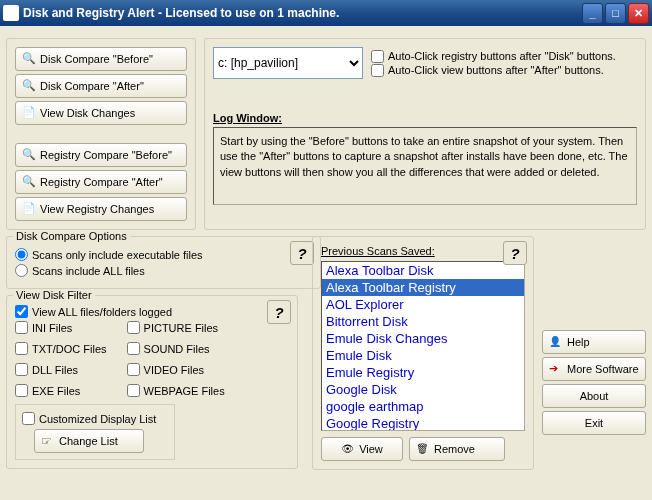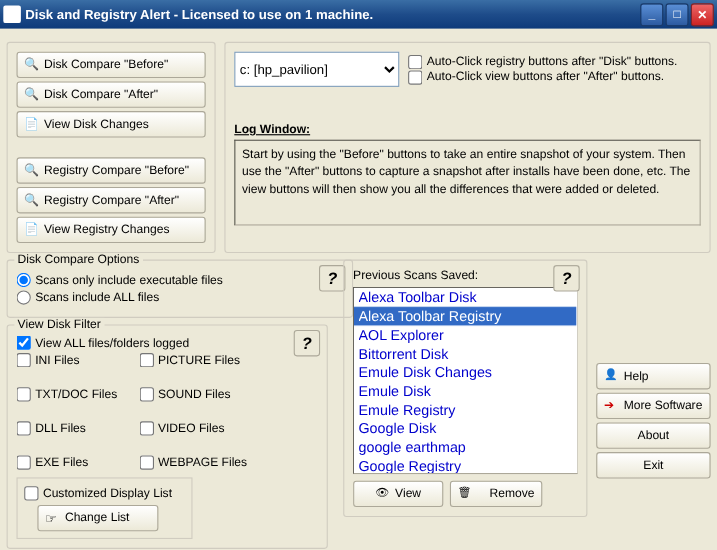--- a/index.html
+++ b/index.html
@@ -27,24 +27,24 @@
 .log-label { font-weight: bold; text-decoration: underline; font-size: 11px; margin-bottom: 3px; }
 .log-box { border: 1px inset #aca899; background: #ece9d8; padding: 6px; font-size: 11px; height: 78px; line-height: 1.4; }
 .fieldset { border: 1px solid #d0ccc0; border-radius: 3px; padding: 8px 8px 8px 8px; margin-top: 6px; position: relative; }
 .fieldset-title { position: absolute; top: -7px; left: 6px; background: #ece9d8; padding: 0 3px; font-size: 11px; }
 .disk-options { width: 315px; position: relative; }
 .help-btn { position: absolute; top: 4px; right: 6px; width: 24px; height: 24px; border: 1px solid #aca899; background: #ece9d8; font-size: 15px; font-weight: bold; font-style: italic; cursor: pointer; border-radius: 3px; }
 .radio-row { display: flex; align-items: center; gap: 4px; margin: 3px 0; font-size: 11px; }
 .radio-row input { width: 13px; height: 13px; }
 .filter-section { width: 292px; position: relative; }
 .filter-cols { display: flex; gap: 20px; margin-top: 2px; }
-.filter-col { display: flex; flex-direction: column; gap: 16px; }
+.filter-col { display: flex; flex-direction: column; gap: 6px; }
 .custom-box { border: 1px solid #d0ccc0; padding: 6px; margin-top: 6px; width: 160px; }
 .scans-section { flex: 1; position: relative; }
-.scans-label { margin-bottom: 4px; }
+.scans-label { text-decoration: underline; margin-bottom: 4px; }
 .listbox { border: 1px inset #aca899; background: white; height: 170px; overflow-y: scroll; font-size: 13px; }
 .listbox-item { padding: 1px 4px; color: #0000cc; cursor: pointer; }
 .listbox-item.selected { background: #316ac5; color: white; }
 .scans-buttons { display: flex; gap: 6px; margin-top: 6px; }
 .right-buttons { display: flex; flex-direction: column; gap: 3px; width: 104px; margin-top: 100px; }
 .bottom-wrap { display: flex; gap: 8px; align-items: flex-start; }
 .arrow-red::before { content: "➔"; color: #c00; font-size: 11px; }
 .person::before { content: "👤"; font-size: 10px; }
 .eye::before { content: "👁"; font-size: 10px; }
 .trash::before { content: "🗑"; font-size: 10px; }
@@ -208,21 +208,21 @@
           <div class="listbox-item">Google Registry</div>
           <div class="listbox-item">ITunes Disk</div>
           <div class="listbox-item">ITunes Reg</div>
           <div class="listbox-item">Limewire Disk</div>
         </div>
       <div class="scans-buttons">
         <button class="btn" style="width:82px;justify-content:center;">
             <span class="icon eye"></span>
             <span>View</span>
           </button>
-        <button class="btn" style="width:84px;justify-content:space-between;">
+        <button class="btn" style="width:96px;justify-content:flex-start;">
             <span class="icon trash"></span>
             <span>Remove</span>
           </button>
       </div>
     </div>
 
     <div class="right-buttons">
       <button class="btn">
           <span class="icon person"></span>
           <span>Help</span>

